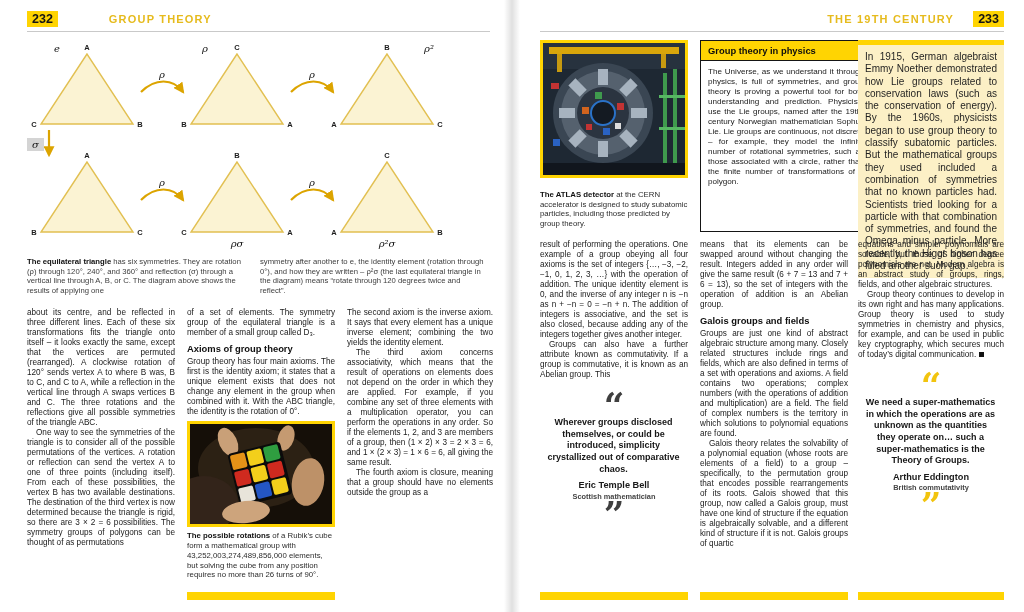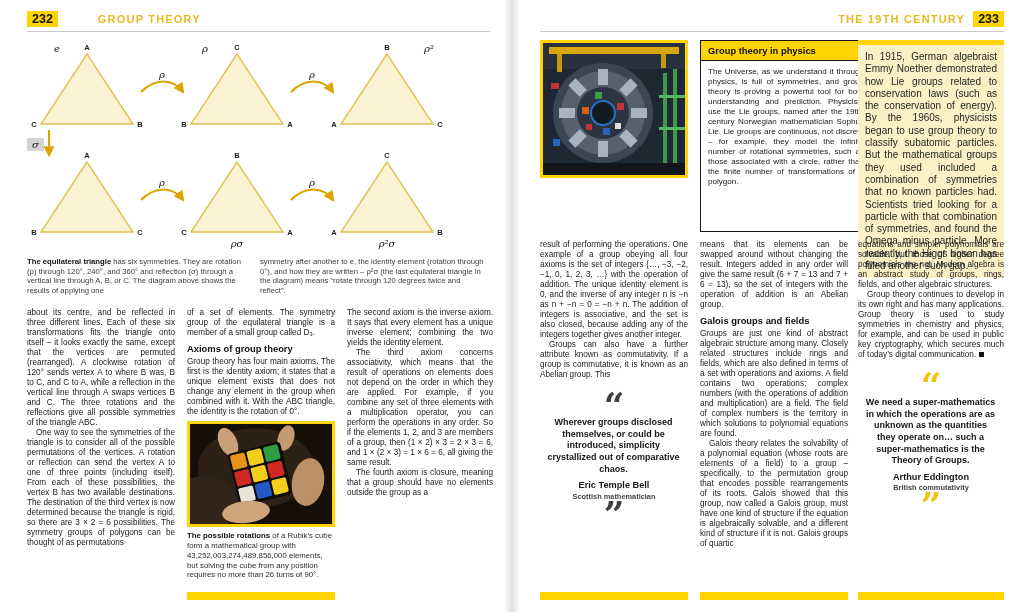--- a/index.html
+++ b/index.html
@@ -5,21 +5,21 @@
   html,body { margin:0; padding:0; background:#e9e9e9; }
   .spread { position:relative; width:1024px; height:612px; background:#ffffff;
             font-family:"Liberation Sans", sans-serif; color:#1a1a1a; overflow:hidden;
             outline:1px solid #d8d8d8; }
   .gutter { position:absolute; left:504px; top:0; width:16px; height:612px; pointer-events:none;
             background:linear-gradient(90deg, rgba(0,0,0,0) 0%, rgba(0,0,0,0.12) 50%, rgba(0,0,0,0) 100%); }
   .page { position:absolute; top:0; width:512px; height:612px; }
   .page.left { left:0; } .page.right { left:512px; }
 
   
-  .pagehead { position:absolute; top:10px; height:18px; display:flex; align-items:center; gap:8px; }
+  .pagehead { position:absolute; top:10px; height:18px; display:flex; align-items:center; gap:19px; }
   .pagehead.lh { left:27px; } .pagehead.rh { right:20px; }
   .pagenum { background:#ffd402; color:#141414; font-weight:bold; font-size:12.5px; padding:1px 5px; }
   .sectitle { color:#e6bb1d; font-weight:bold; font-size:11px; letter-spacing:1.2px;padding-left:32px; }
   .headrule { position:absolute; top:31px; border-top:1px solid #c9c9c9; }
   .headrule.lh { left:27px; right:22px; } .headrule.rh { left:28px; right:20px; }
 
   
   .diagram { position:absolute; top:38px; left:25px; width:470px; height:214px; }
   .tri { fill:#fbf3d3; stroke:#e2c052; stroke-width:1.4; }
   .vtx { font:bold 7.5px "Liberation Sans",sans-serif; fill:#1c1c1c; text-anchor:middle; }
@@ -230,20 +230,21 @@
         </g>
         <rect x="120" y="30" width="4" height="92" fill="#3f9a4d"></rect>
         <rect x="130" y="26" width="4" height="96" fill="#3f9a4d"></rect>
         <rect x="116" y="52" width="26" height="3" fill="#57b763"></rect>
         <rect x="116" y="84" width="26" height="3" fill="#57b763"></rect>
         <rect x="8" y="40" width="8" height="6" fill="#c23333"></rect>
         <rect x="10" y="96" width="7" height="7" fill="#2a62c2"></rect>
         <rect y="120" width="142" height="12" fill="#11161d"></rect>
       </svg>
     </div>
+    <div class="photocap atlascap"><b>The ATLAS detector</b><span> at the CERN accelerator is designed to study subatomic particles, including those predicted by group theory.</span></div>
 
     <div class="pbox">
       <div class="pbox-title">Group theory in physics</div>
       <div class="pbox-body">The Universe, as we understand it through physics, is full of symmetries, and group theory is proving a powerful tool for both understanding and prediction. Physicists use the Lie groups, named after the 19th-century Norwegian mathematician Sophus Lie. Lie groups are continuous, not discrete – for example, they model the infinite number of rotational symmetries, such as those associated with a circle, rather than the finite number of transformations of a polygon.</div>
     </div>
 
     <div class="nbox">In 1915, German algebraist Emmy Noether demonstrated how Lie groups related to conservation laws (such as the conservation of energy). By the 1960s, physicists began to use group theory to classify subatomic particles. But the mathematical groups they used included a combination of symmetries that no known particles had. Scientists tried looking for a particle with that combination of symmetries, and found the Omega minus particle. More recently, the Higgs boson has filled another such gap.</div>
 
     <div class="col rcol1">
       <p>result of performing the operations. One example of a group obeying all four axioms is the set of integers {…, −3, −2, −1, 0, 1, 2, 3, …} with the operation of addition. The unique identity element is 0, and the inverse of any integer n is −n as n + −n = 0 = −n + n. The addition of integers is associative, and the set is also closed, because adding any of the integers together gives another integer.</p>

